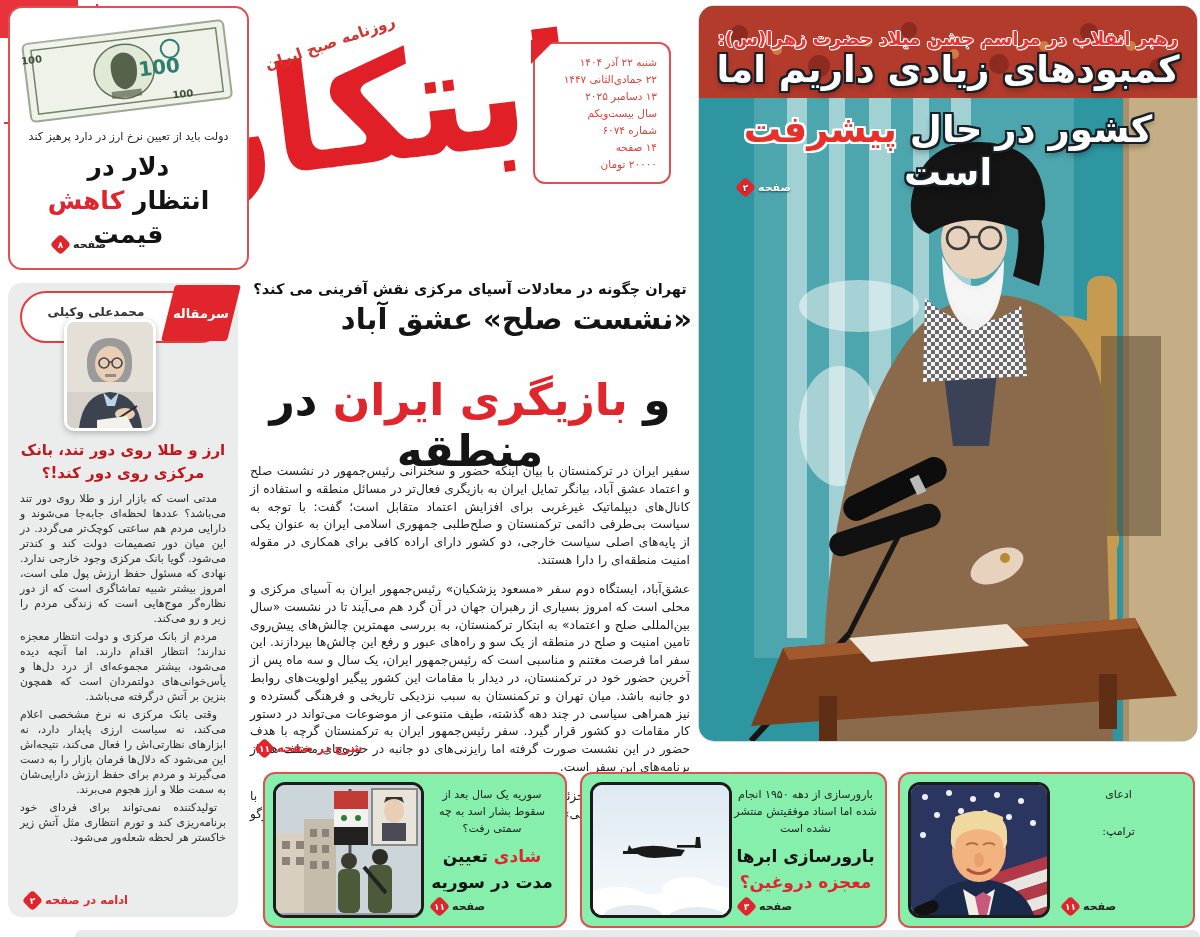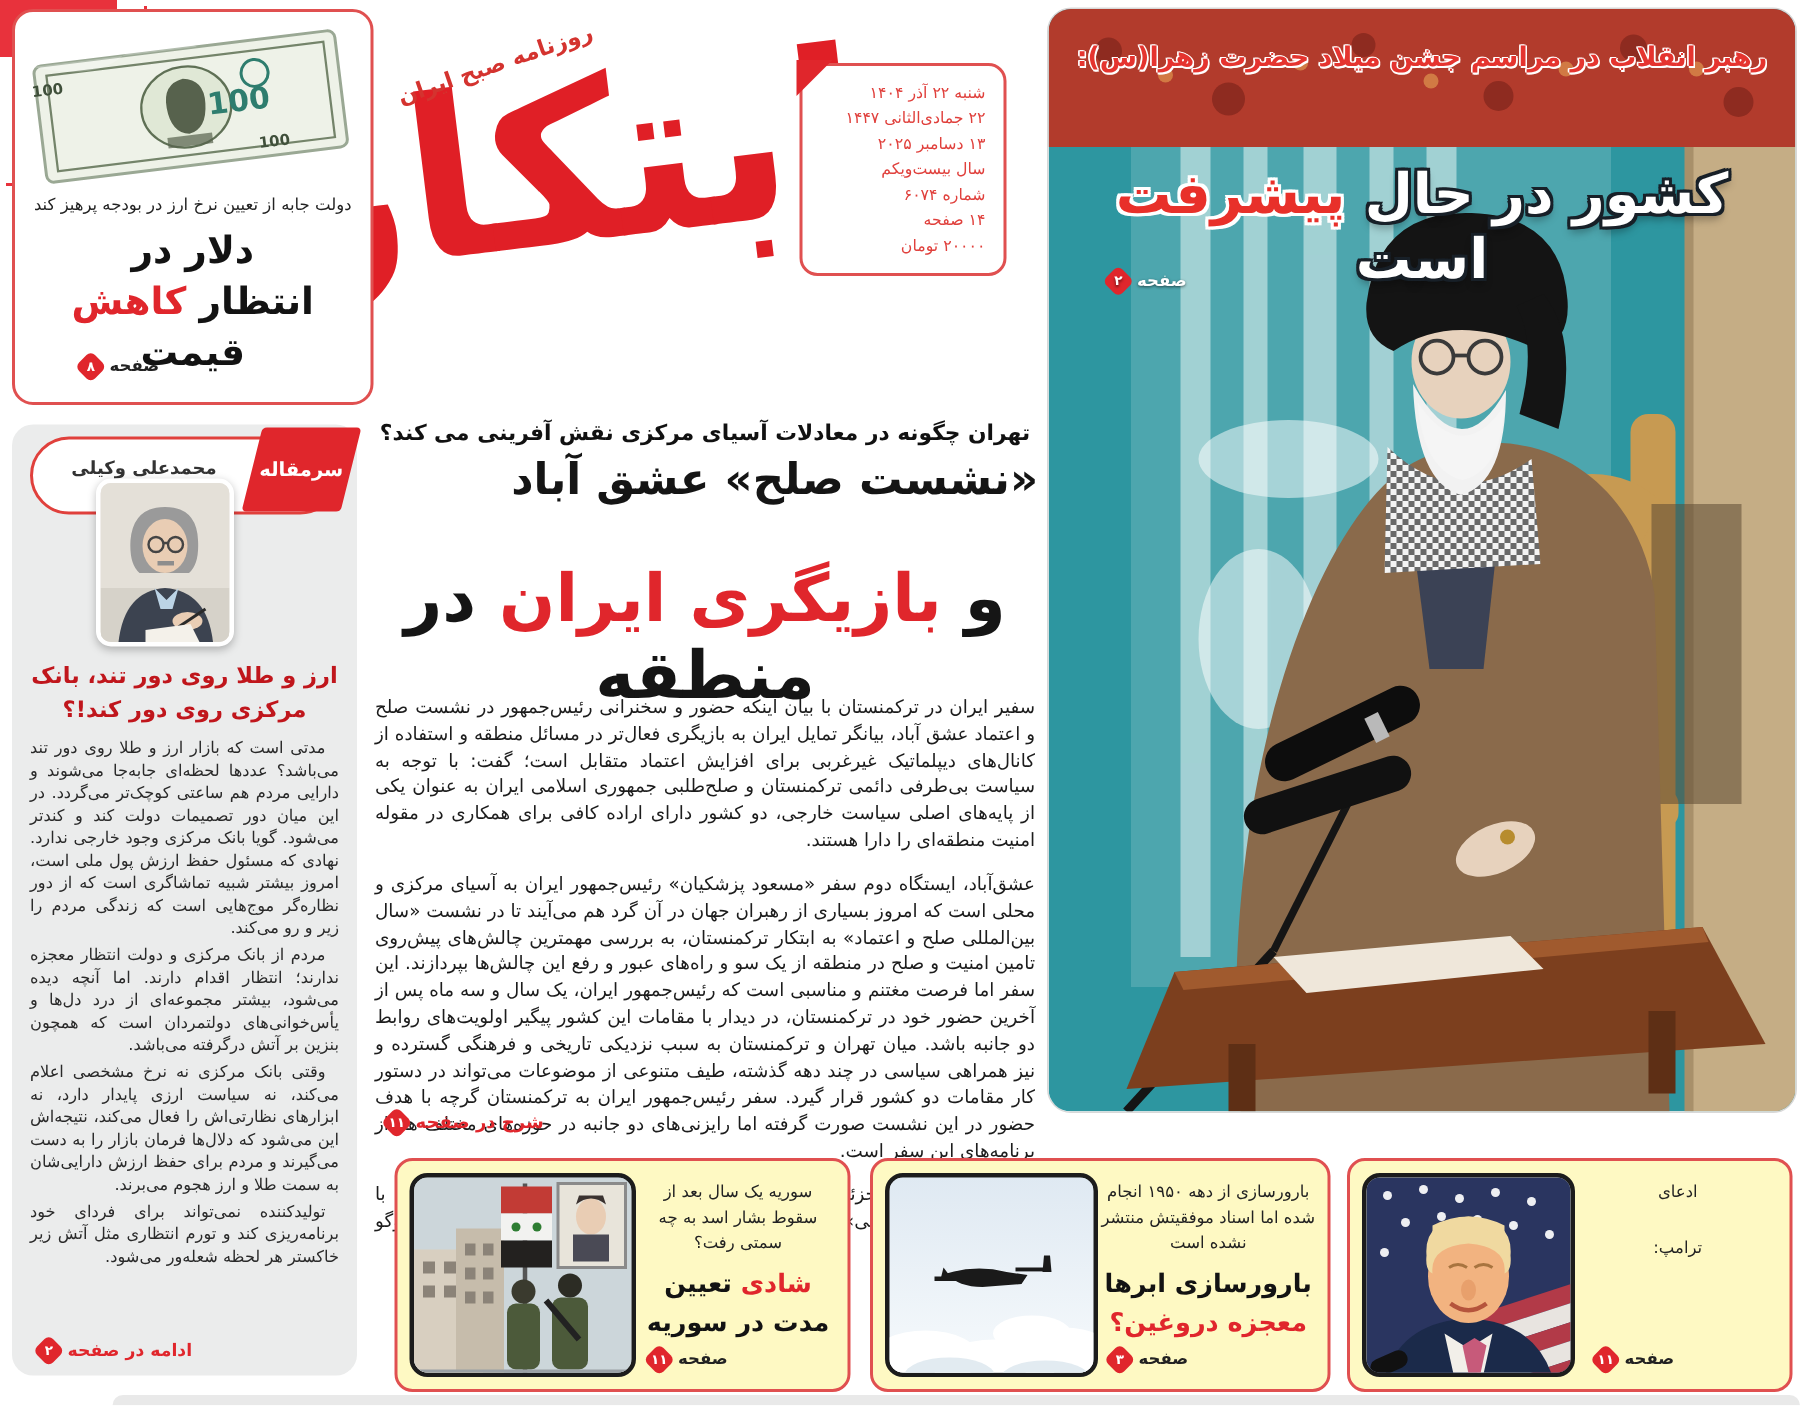--- a/index.html
+++ b/index.html
@@ -75,21 +75,21 @@
   .ed-tab span{transform:skewX(14deg);color:#fff;font-size:13px;font-weight:bold;}
   .ed-photo{position:absolute;top:36px;left:56px;width:86px;height:106px;border:3px solid #fff;
          border-radius:10px;overflow:hidden;box-shadow:0 2px 6px rgba(0,0,0,.25);background:#e7e3dc;}
   .ed-h{position:absolute;top:156px;left:8px;right:8px;text-align:center;font-size:15px;
          font-weight:bold;color:#c0161c;line-height:1.5;}
   .ed-body{position:absolute;top:208px;left:12px;right:12px;font-size:10.8px;line-height:1.39;
          text-align:justify;color:#2a2a2a;}
   .ed-body p{margin:0 0 3px;text-indent:9px;}
   .ed-more{position:absolute;left:12px;bottom:9px;color:#e0262c;font-size:11.5px;font-weight:bold;}
   
-  .bbox{position:absolute;top:772px;height:156px;background:#fef9c3;border:2px solid #e05050;
+  .bbox{position:absolute;top:772px;height:156px;background:#86efac;border:2px solid #e05050;
          border-radius:12px;box-sizing:border-box;}
   .bbox .thumb{position:absolute;left:8px;top:8px;bottom:8px;border:3px solid #1c1c1c;
          border-radius:12px;overflow:hidden;background:#cfd8dc;}
   .btxt{position:absolute;top:12px;right:8px;text-align:center;}
   .bkicker{font-size:11px;color:#222;line-height:1.55;font-weight:500;}
   .bhead{font-size:17px;font-weight:bold;color:#131313;line-height:1.5;margin-top:7px;}
   .bbox .pgref{position:absolute;bottom:12px;}
   .bottom-strip{position:absolute;left:75px;top:930px;width:1125px;height:7px;background:#e9e9e9;
          border-radius:8px 8px 0 0;}
 </style>
@@ -111,21 +111,21 @@
         <ellipse cx="112" cy="59" rx="30" ry="27" fill="#e0e8d6" stroke="#5f7055" stroke-width="1.5"></ellipse>
         <path d="M112,40 q14,2 13,18 q-1,17 -13,19 q-12,-2 -13,-19 q-1,-16 13,-18" fill="#57624d"></path>
         <rect x="97" y="78" width="30" height="7" fill="#57624d" opacity=".7"></rect>
         <text x="32" y="40" font-size="10" font-weight="bold" fill="#3f4f3a">100</text>
         <text x="178" y="92" font-size="10" font-weight="bold" fill="#3f4f3a">100</text>
         <text x="168" y="66" font-size="20" font-weight="bold" fill="#2e7d6e">100</text>
         <circle cx="160" cy="42" r="9" fill="none" stroke="#2e7d6e" stroke-width="2"></circle>
         <path d="M14,20 q40,14 60,0 q30,-14 50,0" fill="#ffffff" opacity=".25"></path>
       </g>
     </svg>
-    <div class="dollar-kicker">دولت جابه از تعیین نرخ ارز در بودجه پرهیز کند</div>
+    <div class="dollar-kicker">دولت باید از تعیین نرخ ارز در دارد پرهیز کند</div>
     <div class="dollar-h">
       <span>دلار در</span><br>
       <span>انتظار </span><span class="redtext">کاهش</span><span> قیمت</span>
     </div>
     <div class="dollar-pg pgref">
       <span>صفحه</span><span class="pg-diamond"><span>۸</span></span>
     </div>
   </div>
 
   <div class="tagline">روزنامه صبح ایران</div>
@@ -222,20 +222,21 @@
         <rect x="214" y="470" width="10" height="18" fill="#b9b9b9" transform="rotate(-26 219 479)"></rect>
       </g>
 
       <path d="M84,642 L436,612 L478,690 L52,720 Z" fill="#7c3f1e"></path>
       <path d="M84,642 L436,612 L440,622 L90,654 Z" fill="#a05a2e"></path>
       <path d="M150,632 L308,618 L330,640 L172,656 Z" fill="#efe7da"></path>
       <rect x="120" y="690" width="18" height="45" fill="#5e2f15"></rect>
       <rect x="400" y="668" width="18" height="55" fill="#5e2f15"></rect>
     </svg>
     <div class="lead-kicker">رهبر انقلاب در مراسم جشن میلاد حضرت زهرا(س):</div>
+    <div class="lead-h" style="top:42px;">کمبودهای زیادی داریم اما</div>
     <div class="lead-h" style="top:102px;">
       <span>کشور در حال </span><span class="rw">پیشرفت</span><span> است</span>
     </div>
     <div class="lead-pg">
       <span>صفحه</span><span class="pg-diamond"><span>۲</span></span>
     </div>
   </div>
 
   <div class="main-kicker">تهران چگونه در معادلات آسیای مرکزی نقش آفرینی می کند؟</div>
   <div class="main-h1">«نشست صلح» عشق آباد</div>

